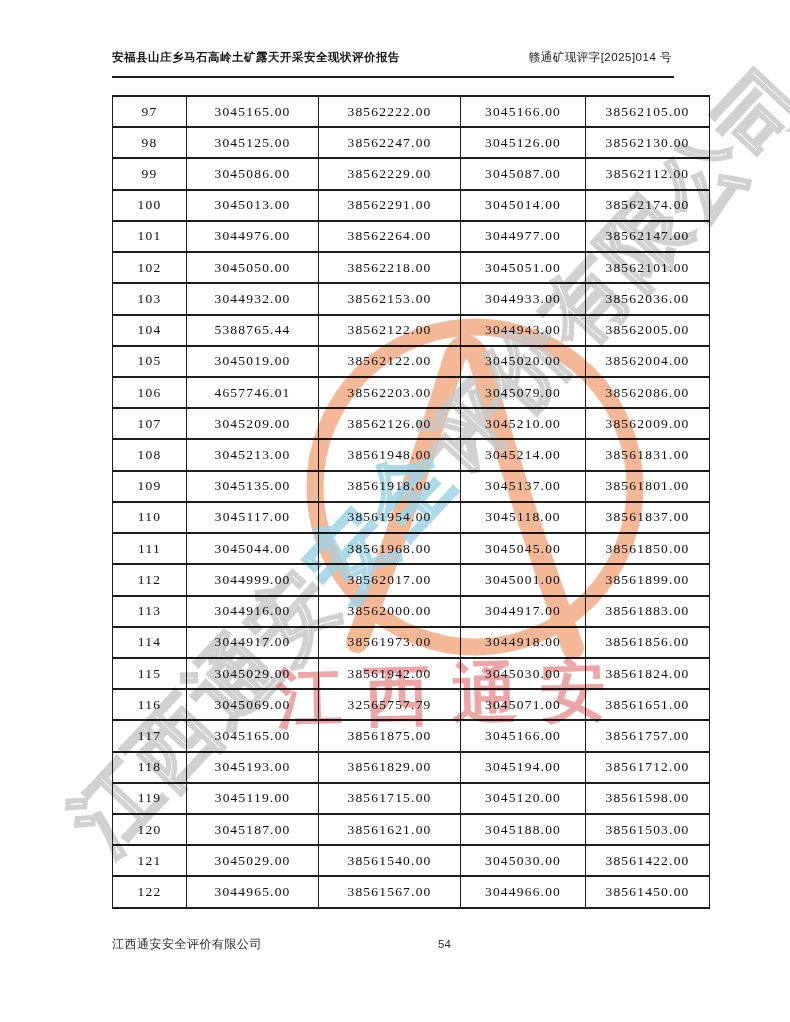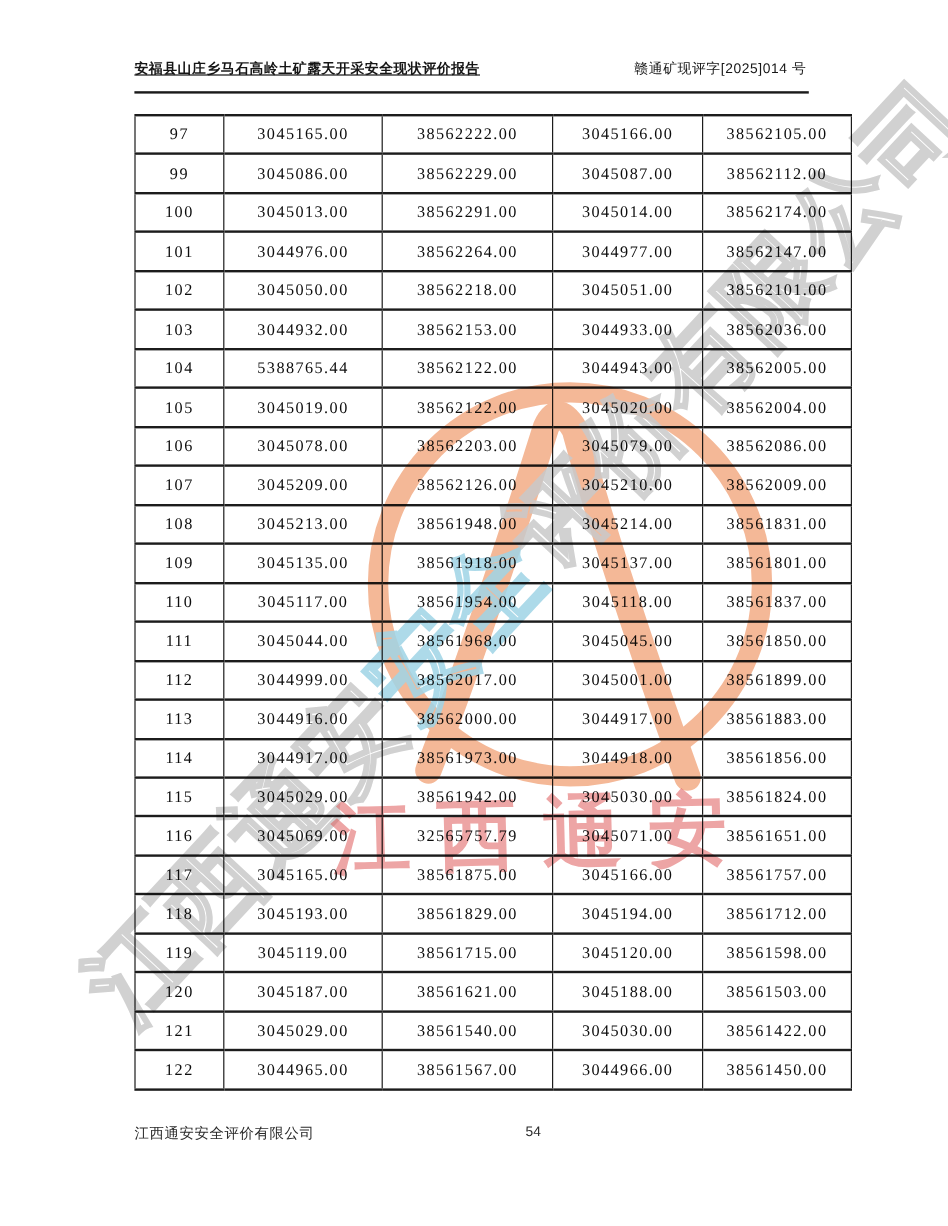--- a/index.html
+++ b/index.html
@@ -10,21 +10,20 @@
     position:relative; overflow:hidden;
     color:#111;
   }
   .page { position:absolute; inset:0; }
 
   
   .hdr-left {
     position:absolute; left:112px; top:50px;
     font-size:11.5px; font-weight:bold; letter-spacing:0.5px; color:#161616;
     white-space:nowrap;
-    text-decoration:underline;
   }
   .hdr-right {
     position:absolute; right:118px; top:50px;
     font-size:11.5px; font-weight:normal; letter-spacing:0.5px; color:#161616;
     white-space:nowrap;
   }
   .hdr-rule {
     position:absolute; left:112px; top:76px;
     width:562px; height:2.4px; background:#1a1a1a;
   }
@@ -105,20 +104,27 @@
     </colgroup>
     <tbody>
         <tr>
           <td>97</td>
           <td>3045165.00</td>
           <td>38562222.00</td>
           <td>3045166.00</td>
           <td>38562105.00</td>
         </tr>
         <tr>
+          <td>98</td>
+          <td>3045125.00</td>
+          <td>38562247.00</td>
+          <td>3045126.00</td>
+          <td>38562130.00</td>
+        </tr>
+        <tr>
           <td>99</td>
           <td>3045086.00</td>
           <td>38562229.00</td>
           <td>3045087.00</td>
           <td>38562112.00</td>
         </tr>
         <tr>
           <td>100</td>
           <td>3045013.00</td>
           <td>38562291.00</td>
@@ -155,21 +161,21 @@
         </tr>
         <tr>
           <td>105</td>
           <td>3045019.00</td>
           <td>38562122.00</td>
           <td>3045020.00</td>
           <td>38562004.00</td>
         </tr>
         <tr>
           <td>106</td>
-          <td>3045078.00</td>
+          <td>4657746.01</td>
           <td>38562203.00</td>
           <td>3045079.00</td>
           <td>38562086.00</td>
         </tr>
         <tr>
           <td>107</td>
           <td>3045209.00</td>
           <td>38562126.00</td>
           <td>3045210.00</td>
           <td>38562009.00</td>

